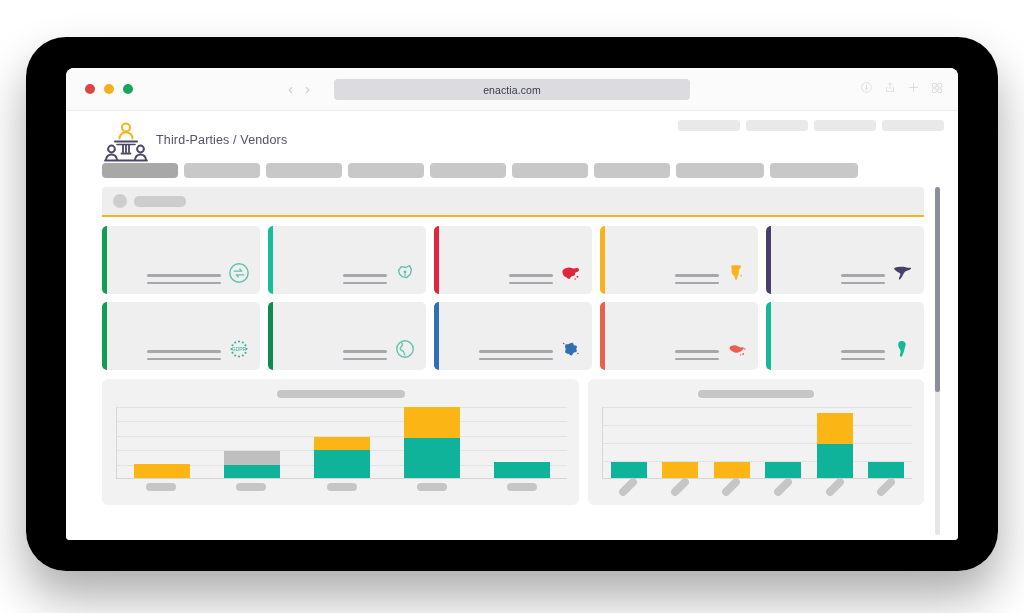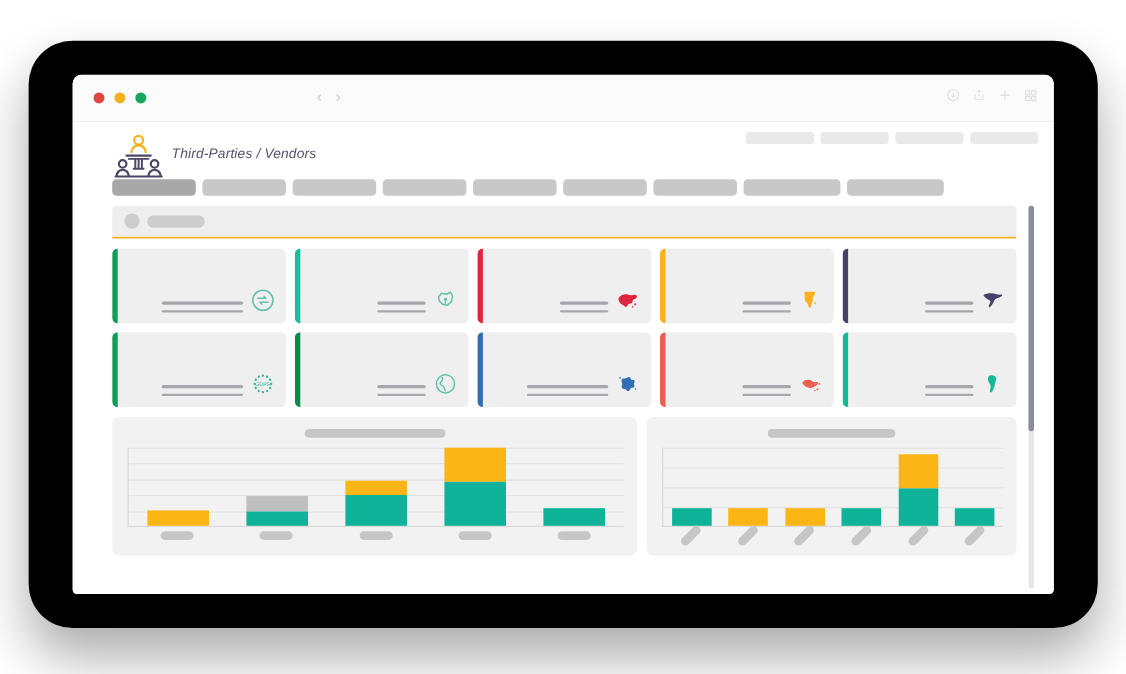--- a/index.html
+++ b/index.html
@@ -55,21 +55,21 @@
 
   .chrome-icons{
     position:absolute;right:15px;top:12px;display:flex;align-items:center;gap:11px;
     color:#e2e2e6;
   }
   .ci{display:block;}
 
   
   .page{position:relative;height:430px;background:#ffffff;}
 
-  .app-header{position:relative;height:58px;font-style:italic;}
+  .app-header{position:relative;height:58px;}
   .logo{position:absolute;left:36px;top:8px;width:48px;height:44px;}
   .app-title{
     position:absolute;left:90px;top:22px;
     font-size:12.5px;color:#53526a;letter-spacing:.15px;
   }
   .hdr-pills{position:absolute;right:14px;top:9px;display:flex;gap:6px;}
   .hdr-pill{width:62px;height:11px;border-radius:3px;background:#e9e9e9;}
 
   .tabs{
     position:absolute;left:36px;top:52px;display:flex;gap:6px;
@@ -176,20 +176,23 @@
         <span class="light l-red"></span>
         <span class="light l-yel"></span>
         <span class="light l-grn"></span>
       </div>
 
       <div class="navarrows">
         <span>‹</span>
         <span>›</span>
       </div>
 
+      <div class="urlbar">
+        <span class="urltext">enactia.com</span>
+      </div>
 
       <div class="chrome-icons">
         <span class="ci">
           <svg width="13" height="13" viewBox="0 0 24 24" fill="none" stroke="#dcdce0" stroke-width="1.7">
             <circle cx="12" cy="12" r="9"></circle>
               <path d="M12 7v9M8.5 12.5L12 16l3.5-3.5"></path>
           </svg>
         </span>
         <span class="ci">
           <svg width="12" height="13" viewBox="0 0 24 24" fill="none" stroke="#dcdce0" stroke-width="1.7">

